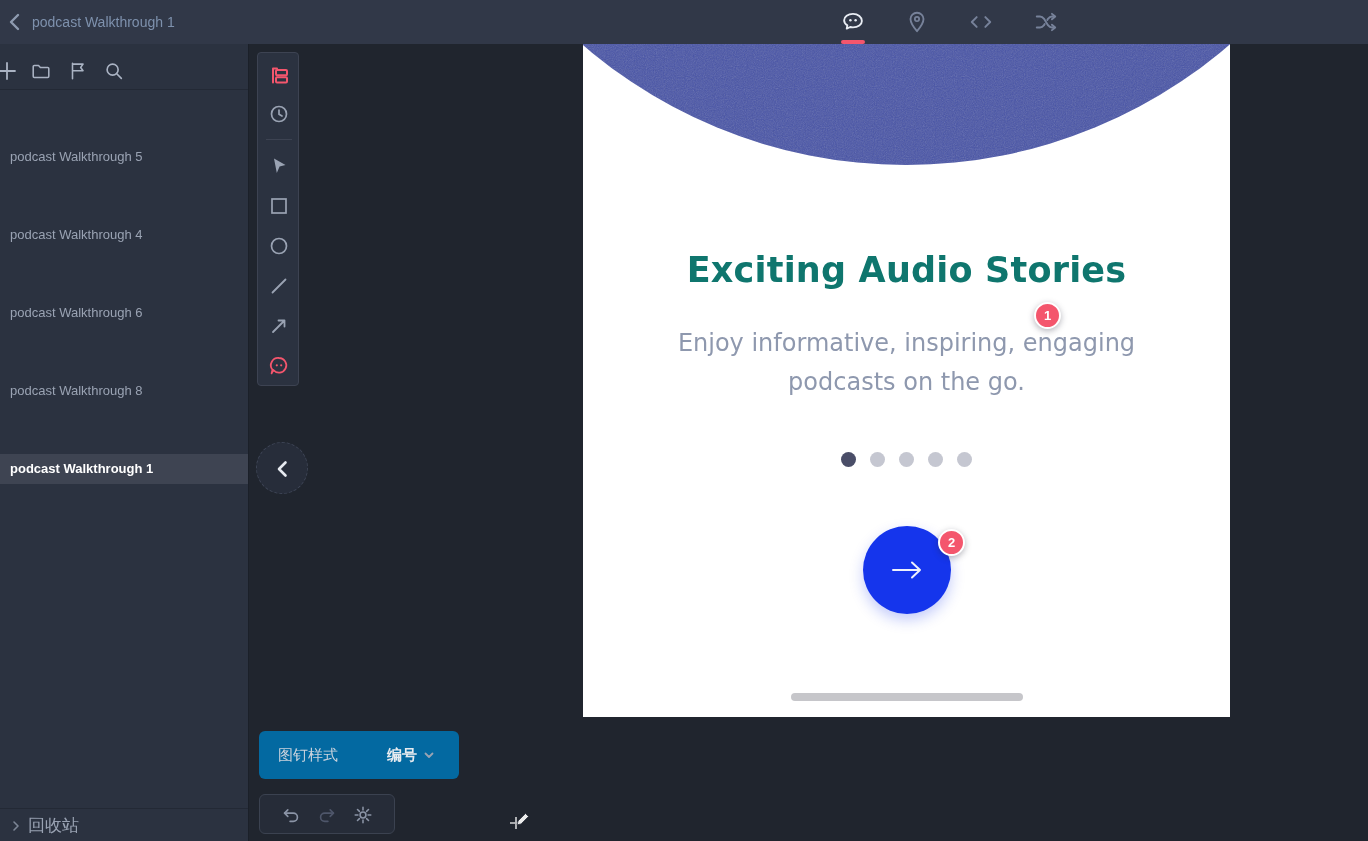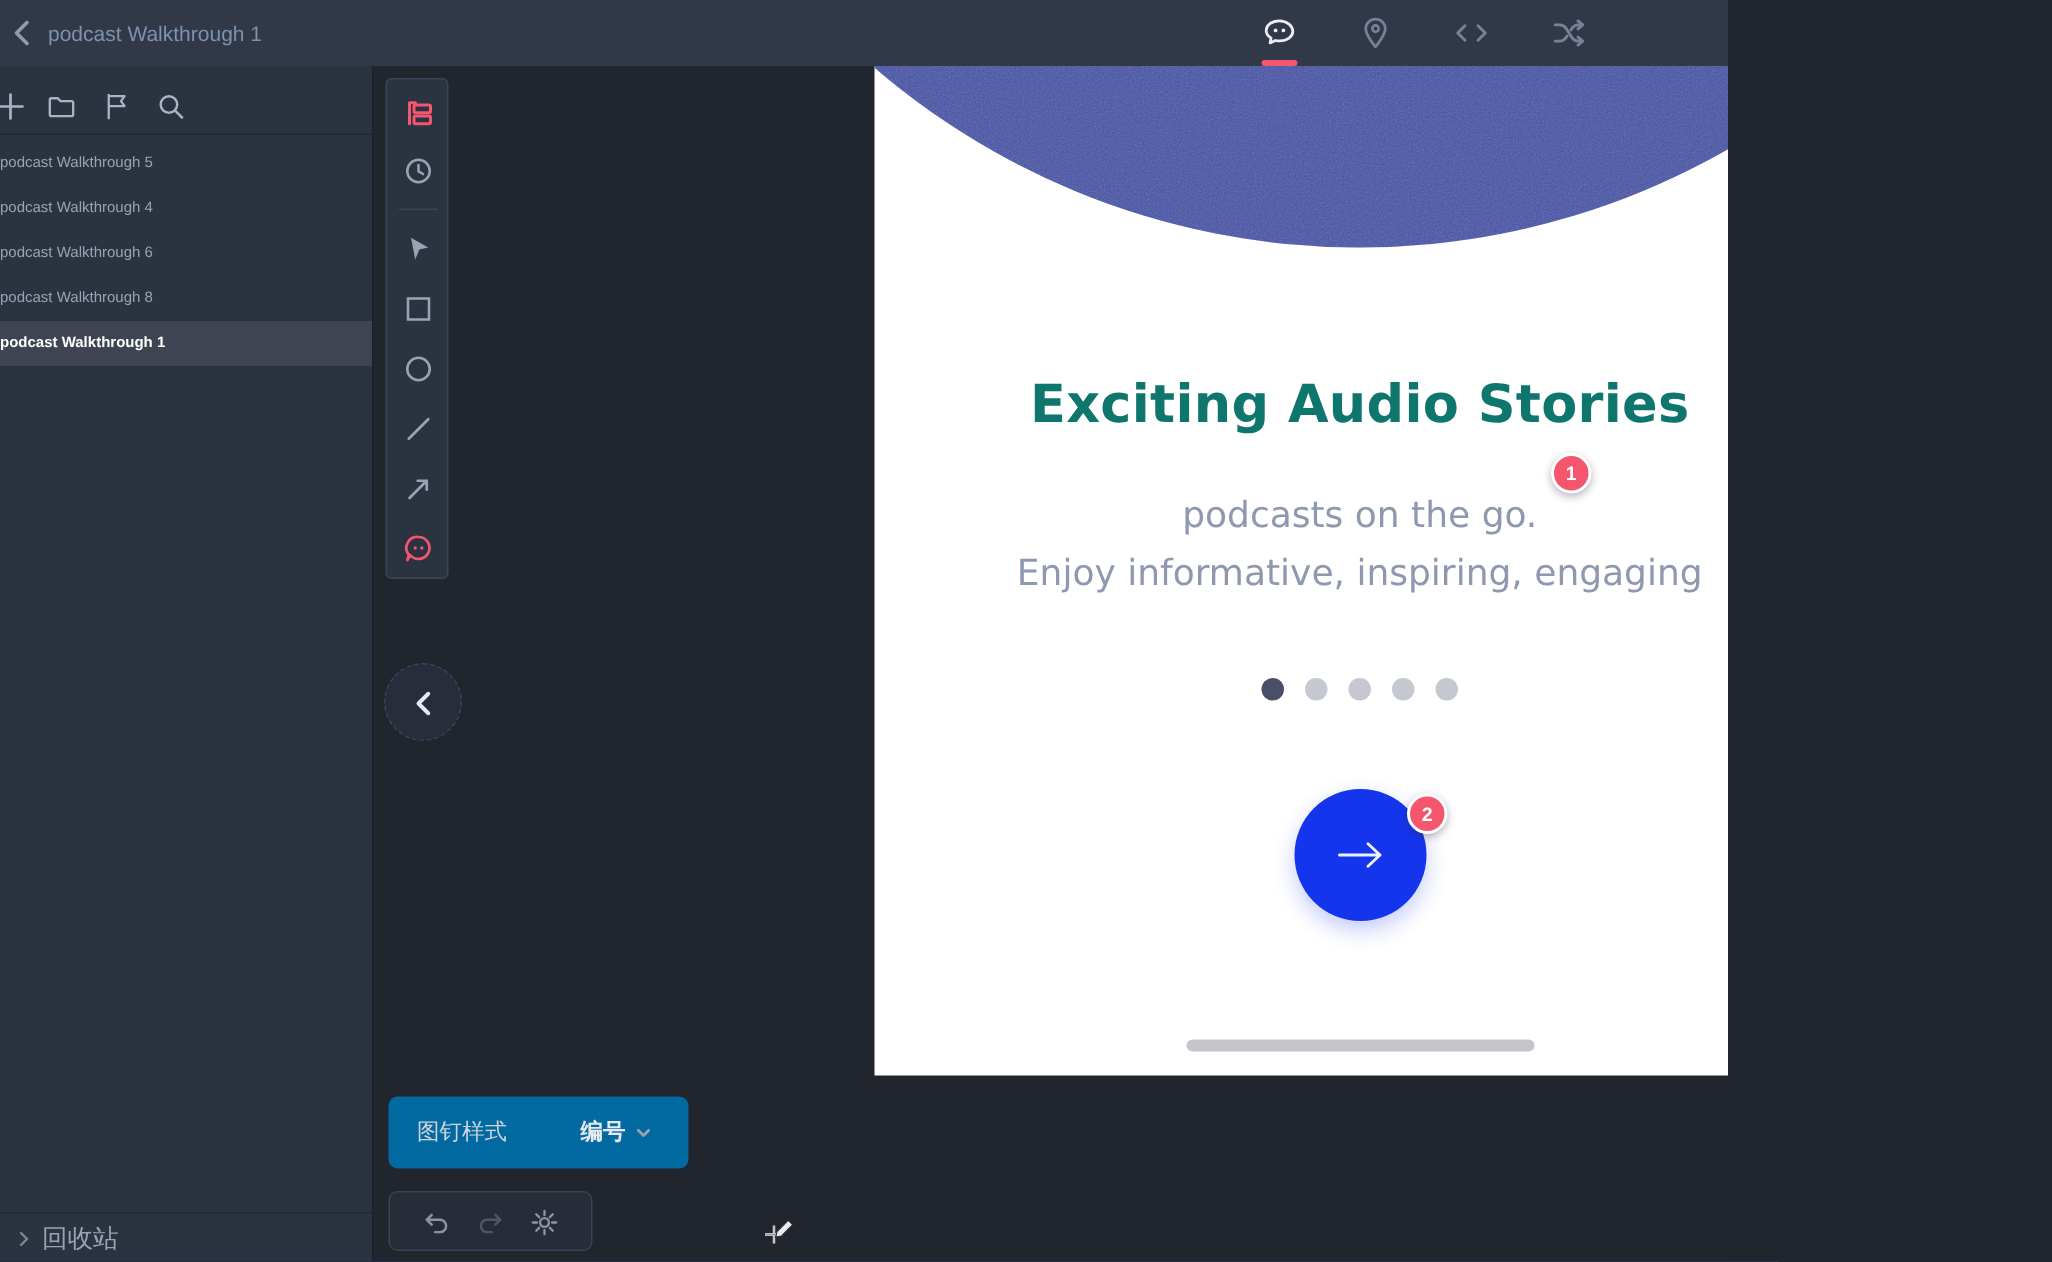--- a/index.html
+++ b/index.html
@@ -1,35 +1,35 @@
 <!DOCTYPE html>
 <html><head>
 <meta charset="utf-8">
 <style>
   * { margin:0; padding:0; box-sizing:border-box; }
   html,body { width:1368px; height:841px; overflow:hidden; background:#20252e;
               font-family:"Liberation Sans", sans-serif; }
-  .stage { position:relative; width:1152px; height:841px; background:#20252e; overflow:hidden; }
+  .stage { position:relative; width:1368px; height:841px; background:#20252e; overflow:hidden; }
 
   
   .topbar { position:absolute; left:0; top:0; width:1368px; height:44px; background:#313848; z-index:30; }
   .back-btn { position:absolute; left:4px; top:11px; width:24px; height:22px; color:#8e9bb0; cursor:pointer; }
   .doc-title { position:absolute; left:32px; top:0; height:44px; line-height:44px; font-size:14px; color:#7e91ad; }
   .mode-tab { position:absolute; top:9px; width:26px; height:26px; color:#77829a; cursor:pointer; }
   .mode-tab.active { color:#e9edf4; }
   .tab-underline { position:absolute; top:40px; width:24px; height:4px; border-radius:2px; background:#f4566d; }
 
   
   .sidebar { position:absolute; left:0; top:44px; width:249px; height:797px; background:#2b3240;
              border-right:1px solid #1b2029; z-index:20; }
   .sb-iconrow { position:absolute; left:0; top:0; width:100%; height:46px; border-bottom:1px solid #232935; }
   .sb-icon { position:absolute; top:16px; width:22px; height:22px; color:#aab3c3; cursor:pointer; }
   .page-list { position:absolute; left:0; top:50px; width:100%; }
-  .page-item { height:30px; line-height:30px; font-size:10px; color:#9aa3b3;
-               cursor:pointer; white-space:nowrap; overflow:hidden; }
+  .page-item { height:30px; line-height:30px; padding-left:10px; font-size:13px; color:#9aa3b3;
+               cursor:pointer; white-space:nowrap; overflow:hidden;margin-top:48px; }
   .page-item.selected { background:#3e4452; color:#ffffff; font-weight:bold; }
   .recycle-row { position:absolute; left:0; bottom:0; width:100%; height:33px; border-top:1px solid #232935;
                  color:#99a2b2; font-size:17px; line-height:33px; cursor:pointer; }
   .recycle-chevron { position:absolute; left:10px; top:11px; width:12px; height:12px; color:#7d8696; }
   .recycle-label { position:absolute; left:28px; }
 
   
   .palette { position:absolute; left:257px; top:52px; width:42px; height:334px; background:#2b3240;
              border:1px solid #3d4352; border-radius:4px; z-index:25; }
   .tool { position:absolute; left:9px; width:24px; height:24px; color:#9aa3b3; cursor:pointer; }
@@ -258,22 +258,22 @@
         <filter id="grain">
             <feTurbulence type="fractalNoise" baseFrequency="0.9" numOctaves="2" stitchTiles="stitch"></feTurbulence>
             <feColorMatrix type="saturate" values="0"></feColorMatrix>
           </filter>
         <rect width="990" height="990" filter="url(#grain)" opacity="0.28"></rect>
       </svg>
     </div>
 
     <div class="hero-heading">Exciting Audio Stories</div>
     <div class="hero-sub">
+      <div>Enjoy informative, inspiring, engaging</div>
       <div>podcasts on the go.</div>
-      <div>Enjoy informative, inspiring, engaging</div>
     </div>
 
     <div class="dots">
       <span class="dot active"></span>
       <span class="dot"></span>
       <span class="dot"></span>
       <span class="dot"></span>
       <span class="dot"></span>
     </div>
 

